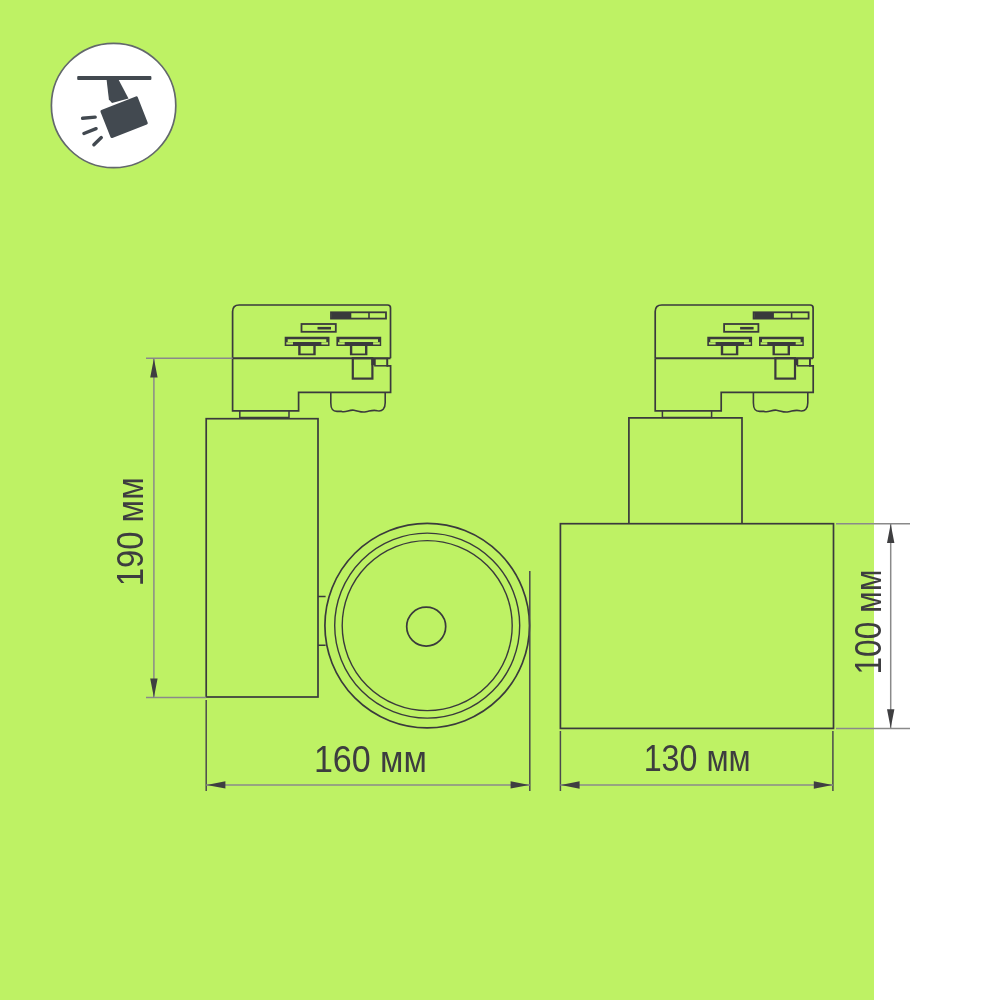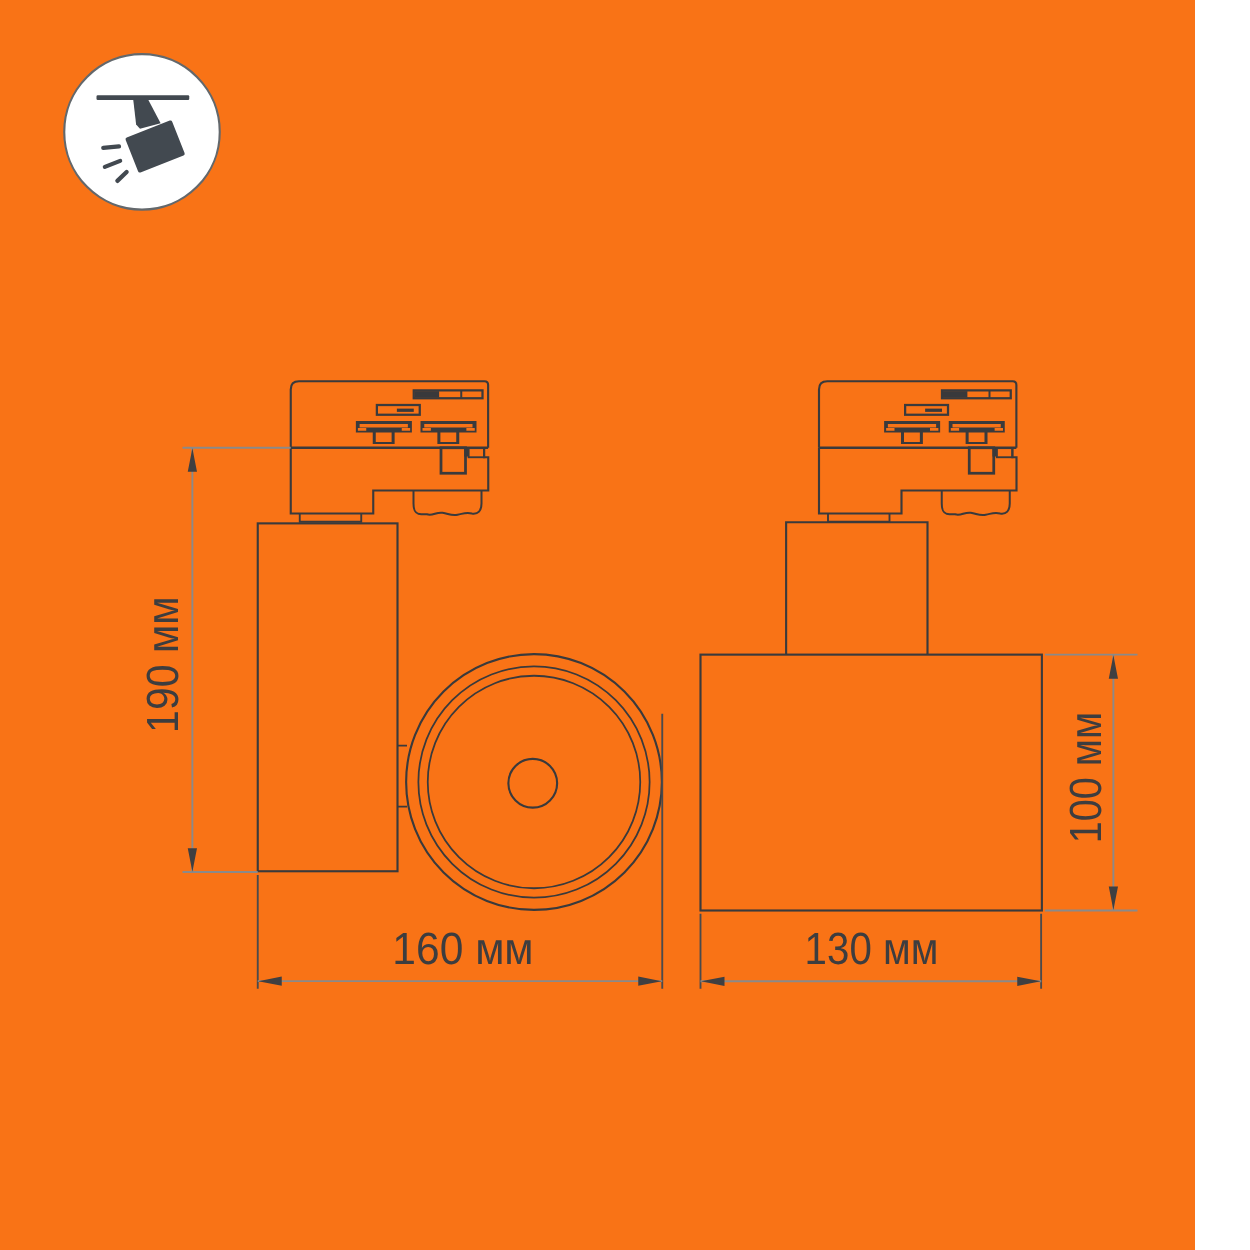--- a/index.html
+++ b/index.html
@@ -1,16 +1,16 @@
 <!DOCTYPE html>
 <html><head>
 <meta charset="utf-8">
 <style>
   html,body{margin:0;padding:0;background:#ffffff;}
-  .wrap{width:956px;height:1000px;position:relative;background:#f97316;}
+  .wrap{width:874px;height:1000px;position:relative;background:#bef264;}
   text{font-family:"Liberation Sans", sans-serif;fill:#3d3d3f;}
 </style>
 </head>
 <body>
 <div class="wrap">
 <svg width="1000" height="1000" viewBox="0 0 1000 1000" fill="none">
 <defs>
 
   <g id="adapter" stroke="#3a3a3c">
 

